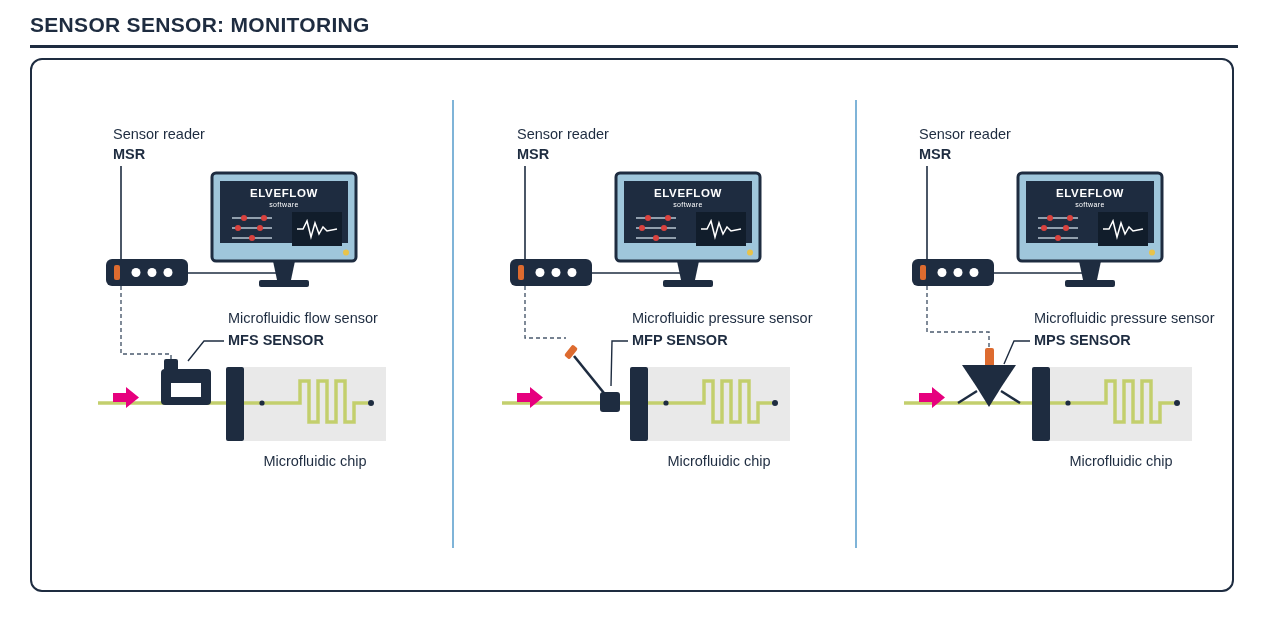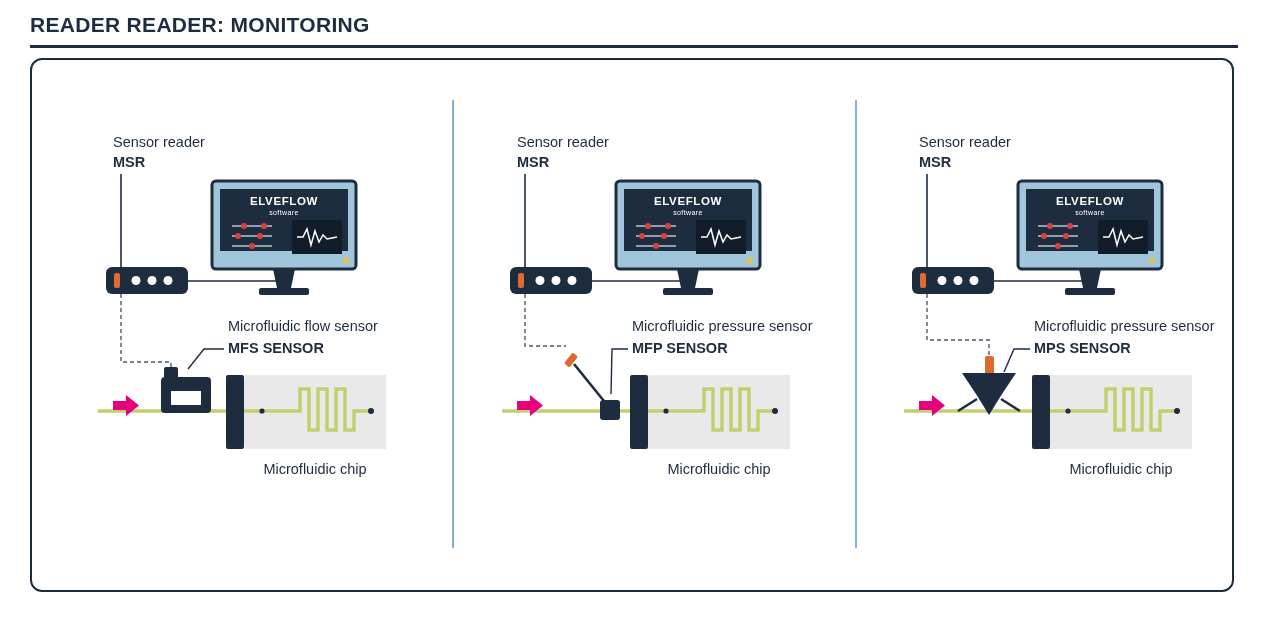--- a/index.html
+++ b/index.html
@@ -9,21 +9,21 @@
   .title { position:absolute; left:30px; top:13px; font-size:21px; font-weight:bold;
            color:#1e2c40; letter-spacing:0.3px; }
   .title-rule { position:absolute; left:30px; top:45px; width:1208px; height:3px; background:#1e2c40; }
 
   .frame { position:absolute; left:30px; top:58px; width:1200px; height:530px;
            border:2px solid #1e2c40; border-radius:12px; }
 
   .divider { position:absolute; top:100px; height:448px; width:2px; background:#7fb4d8; }
   .d1 { left:452px; } .d2 { left:855px; }
 
-  .panel { position:absolute; top:74px; width:400px; height:430px; }
+  .panel { position:absolute; top:66px; width:400px; height:430px; }
   .p1 { left:40px; } .p2 { left:444px; } .p3 { left:846px; }
 
   
   .lbl   { font-family:"Liberation Sans", sans-serif; font-size:14.5px; fill:#1e2c40; }
   .lbl-b { font-weight:bold; }
   .scr-title { font-family:"Liberation Sans", sans-serif; font-size:11.5px; font-weight:bold;
                fill:#ffffff; letter-spacing:0.6px; }
   .scr-sub   { font-family:"Liberation Sans", sans-serif; font-size:7px; fill:#ffffff; letter-spacing:0.4px; }
 
   .navy { fill:#1e2c40; }
@@ -31,21 +31,21 @@
   .tube  { stroke:#c3cf6d; stroke-width:3.5; fill:none; }
   .dash  { stroke:#4a5a6d; stroke-width:1.4; fill:none; stroke-dasharray:4 3; }
   .wire  { stroke:#1e2c40; stroke-width:1.6; fill:none; }
   .ptr   { stroke:#1e2c40; stroke-width:1.4; fill:none; }
 </style>
 </head>
 <body>
 
 <div class="page">
 
-  <div class="title">READER READER: MONITORING</div>
+  <div class="title">SENSOR SENSOR: MONITORING</div>
   <div class="title-rule"></div>
 
   <div class="frame"></div>
   <div class="divider d1"></div>
   <div class="divider d2"></div>
 
   <div class="panel p1">
     <svg width="400" height="430" viewBox="0 0 400 430">
 
       <text x="73" y="73" class="lbl">Sensor reader</text>

